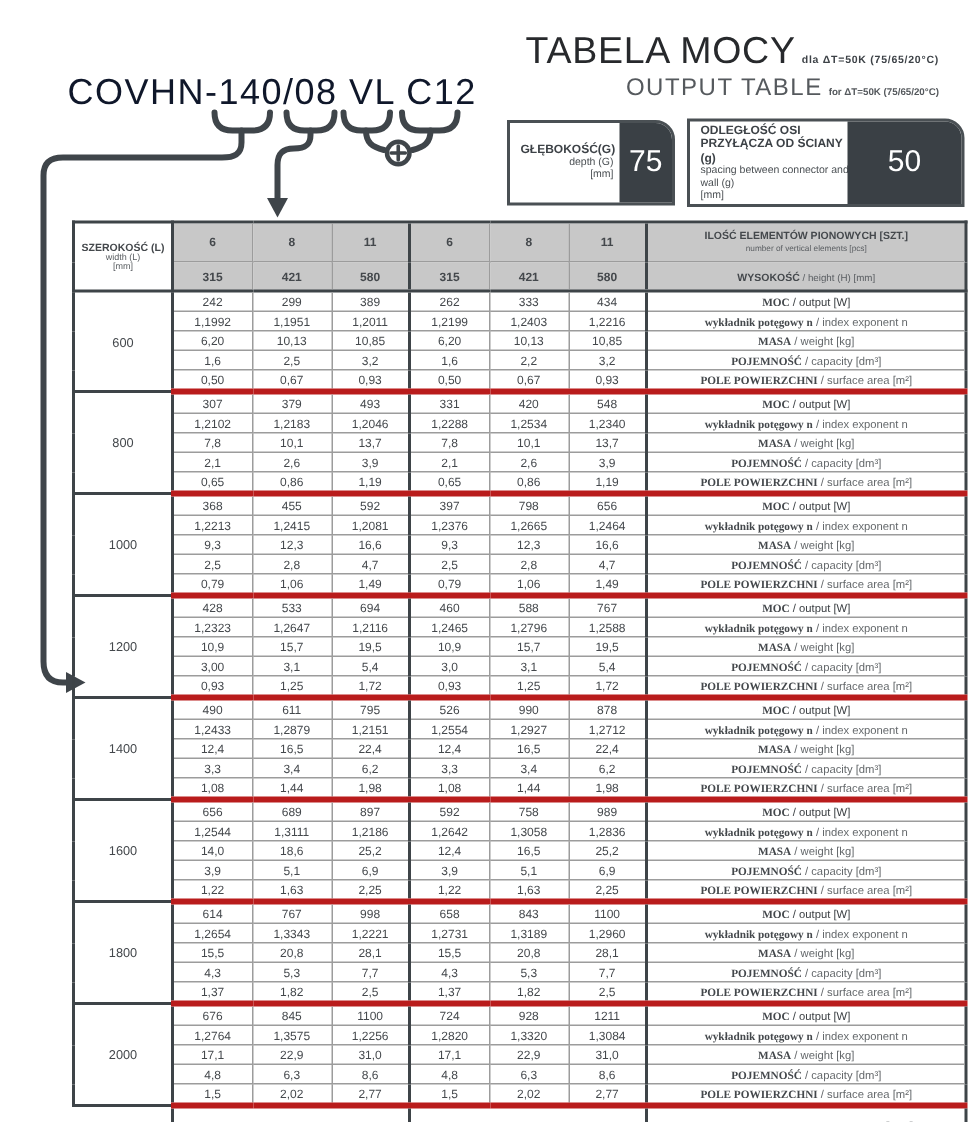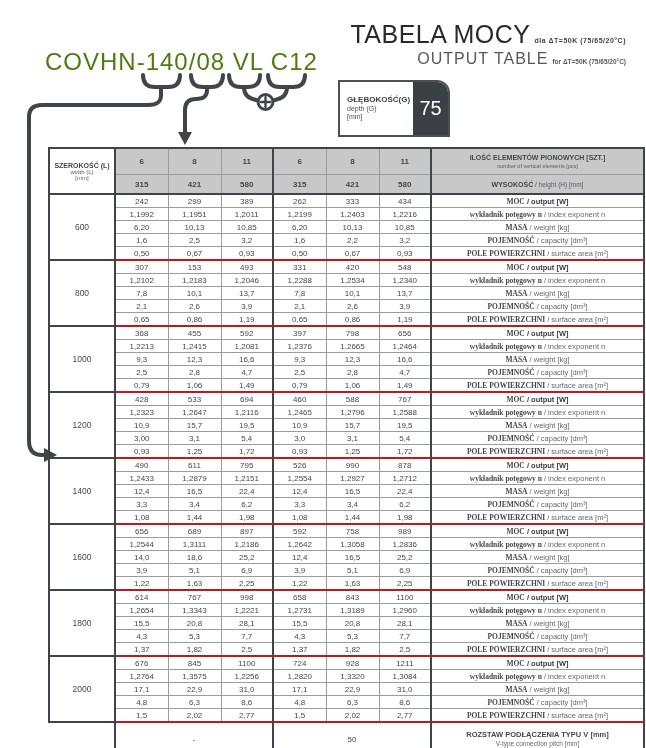--- a/index.html
+++ b/index.html
@@ -4,21 +4,21 @@
 <style>
   html,body{margin:0;padding:0;background:#fff;}
   .page{position:relative;width:646px;height:748px;background:#fff;overflow:hidden;
         font-family:"Liberation Sans","DejaVu Sans",sans-serif;color:#3d4247;}
 
   
   .example-label{position:absolute;left:47px;top:38px;font-size:9px;white-space:nowrap;}
   .example-label .pl{font-weight:bold;}
   .example-label .en{color:#5a5f63;}
   .index-code{position:absolute;left:45px;top:48px;font-size:24px;letter-spacing:1px;
-              font-weight:500;color:#4d7c0f;white-space:nowrap;}
+              font-weight:500;color:#0f172a;white-space:nowrap;}
   .annot{position:absolute;left:0;top:0;pointer-events:none;}
 
   
   .title-block{position:absolute;right:20px;top:20px;text-align:right;white-space:nowrap;}
   .title-line1{font-size:25px;font-weight:500;color:#27292c;letter-spacing:0.5px;}
   .title-cond{font-size:7px;font-weight:bold;color:#3d4247;margin-left:4px;}
   .title-line2{font-size:16px;font-weight:500;color:#55595d;letter-spacing:1px;margin-top:1px;}
   .subtitle-cond{font-size:6.5px;font-weight:bold;color:#55595d;margin-left:4px;letter-spacing:0;}
 
   
@@ -26,21 +26,21 @@
             border-top-right-radius:13px;}
   .spec-box .txt{position:absolute;left:7px;top:0;bottom:0;display:flex;flex-direction:column;
                  justify-content:center;line-height:1.2;}
   .spec-box .pl{font-weight:bold;font-size:8px;}
   .spec-box .en{font-size:7px;color:#4a4f53;}
   .spec-box .unit{font-size:7px;color:#4a4f53;}
   .spec-box .panel{position:absolute;right:0;top:0;bottom:0;background:#3a4045;
                    border-top-right-radius:11px;display:flex;align-items:center;justify-content:center;
                    color:#fff;font-size:20px;}
   .box-depth{left:338px;top:80px;width:108px;height:53px;}
-  .box-depth .txt{width:62px;}
+  .box-depth .txt{width:62px;text-align:right;}
   .box-depth .panel{width:35px;}
   .box-spacing{left:458px;top:79px;width:181px;height:55px;}
   .box-spacing .txt{width:100px;}
   .box-spacing .panel{width:76px;}
 
   
   table{position:absolute;left:48px;top:147px;width:595px;border-collapse:collapse;
         table-layout:fixed;}
   td{border:1px solid #9c9c9c;text-align:center;vertical-align:middle;padding:0;
      font-size:8px;color:#44484c;overflow:hidden;}
@@ -57,22 +57,22 @@
           border-bottom:2px solid #3e4448;}
   .c-pl{font-weight:bold;font-size:7px;}
   .c-en{font-size:6px;color:#595d61;}
   .c-unit{font-size:6px;color:#595d61;}
   .wcell{font-size:8.5px;border-left:2px solid #3e4448;border-right:2px solid #3e4448;
          border-bottom:2px solid #3e4448;}
   .sep{border-left:2px solid #3e4448;}
   .lcell{border-left:2px solid #3e4448;border-right:2px solid #3e4448;font-size:7.5px;}
   .lpl{font-weight:bold;font-family:Liberation Serif, serif;}
   .len{color:#64686b;}
-  .bold-all .len{color:#3c4044;font-weight:bold;}
-  tr.gend td{border-bottom:2px solid #b91c1c;margin-left:44px;}
+  .bold-all .len{color:#3c4044;font-weight:normal;}
+  tr.gend td{border-bottom:4px solid #b91c1c;margin-left:44px;}
   .vrow td{height:32px;}
   .flabel{border-left:2px solid #3e4448;border-right:2px solid #3e4448;}
   .f-pl{font-weight:bold;font-size:7.5px;line-height:1.3;}
   .f-en{font-size:6.5px;color:#64686b;white-space:pre-line;line-height:1.15;}
   .ghost{border-left:hidden;border-bottom:hidden;border-right:none;border-top:none;background:#fff;}
   .vrow .ghost{border-bottom:hidden;}
 </style>
 </head>
 <body>
 
@@ -102,20 +102,28 @@
     <div class="title-line2"><span>OUTPUT TABLE</span><span class="subtitle-cond">for ΔT=50K (75/65/20°C)</span></div>
   </div>
 
   <div class="spec-box box-depth">
     <div class="txt">
       <div class="pl">GŁĘBOKOŚĆ(G)</div>
       <div class="en">depth (G)</div>
       <div class="unit">[mm]</div>
     </div>
     <div class="panel">75</div>
+  </div>
+  <div class="spec-box box-spacing">
+    <div class="txt">
+      <div class="pl">ODLEGŁOŚĆ OSI PRZYŁĄCZA OD ŚCIANY (g)</div>
+      <div class="en">spacing between connector and wall (g)</div>
+      <div class="unit">[mm]</div>
+    </div>
+    <div class="panel">50</div>
   </div>
 
   <table id="output-table">
     <colgroup>
       <col style="width:66px">
         <col style="width:53px">
         <col style="width:53px">
         <col style="width:52px">
       <col style="width:53px">
         <col style="width:53px">
@@ -193,21 +201,21 @@
           <td class="vcell">0,67</td>
           <td class="vcell">0,93</td>
           <td class="vcell sep">0,50</td>
           <td class="vcell">0,67</td>
           <td class="vcell">0,93</td>
           <td class="lcell"><span class="lpl">POLE POWIERZCHNI</span><span class="len"> / surface area [m²]</span></td>
         </tr>
         <tr>
           <td class="wcell" rowspan="5">800</td>
           <td class="vcell">307</td>
-          <td class="vcell">153</td>
+          <td class="vcell">379</td>
           <td class="vcell">493</td>
           <td class="vcell sep">331</td>
           <td class="vcell">420</td>
           <td class="vcell">548</td>
           <td class="lcell bold-all"><span class="lpl">MOC</span><span class="len"> / output [W]</span></td>
         </tr>
         <tr>
           <td class="vcell">1,2102</td>
           <td class="vcell">1,2183</td>
           <td class="vcell">1,2046</td>

